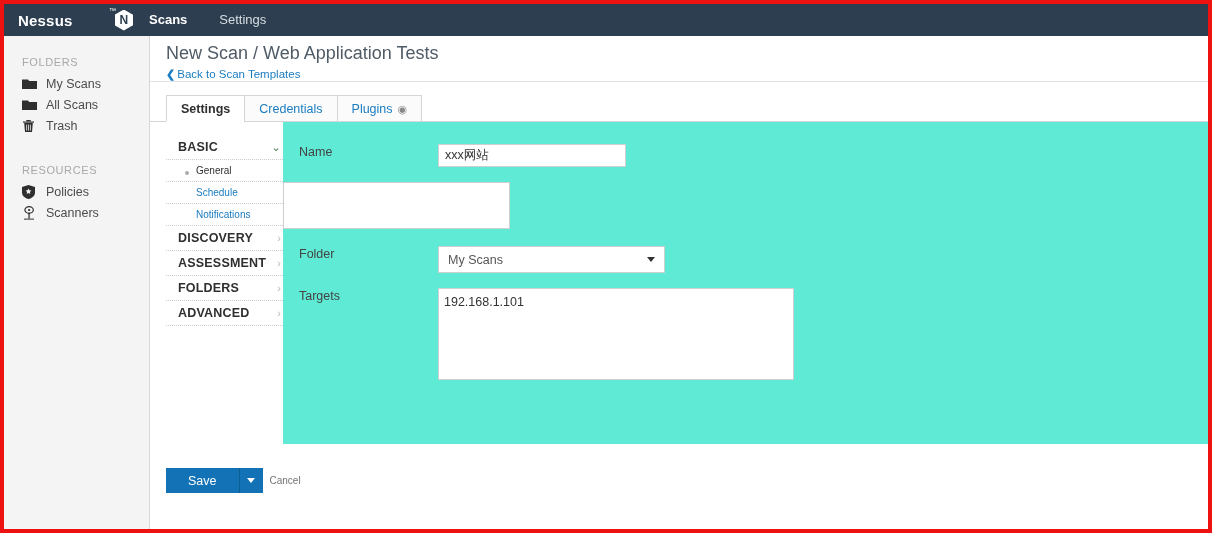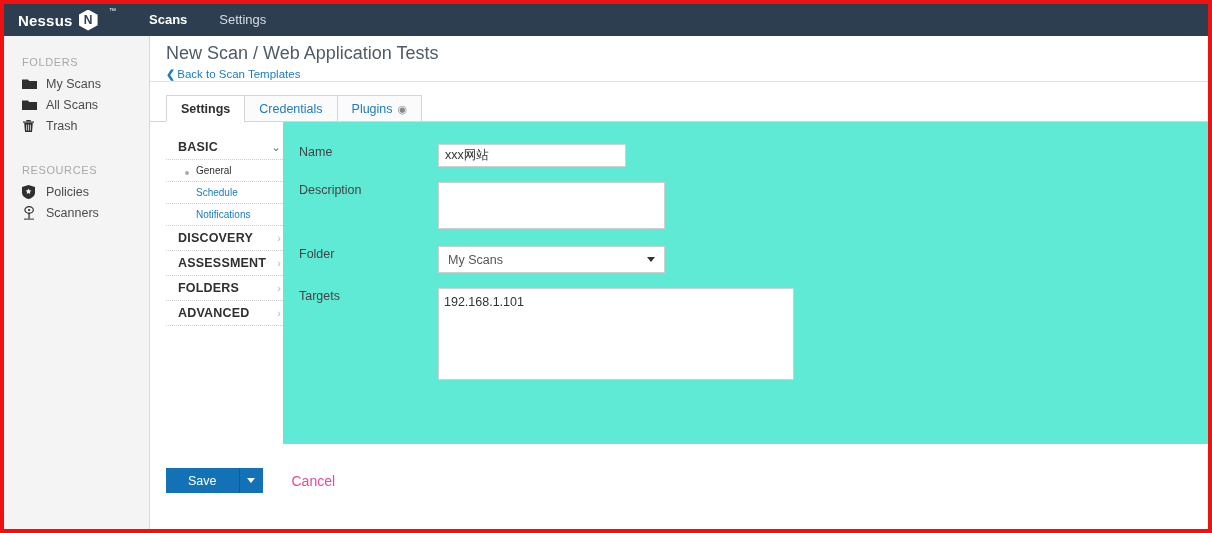--- a/index.html
+++ b/index.html
@@ -24,20 +24,21 @@
     width: 1204px; height: 32px;
     background: #2c3e50;
     display: flex; align-items: center;
   }
   #brand {
     width: 129px; height: 32px;
     display: flex; align-items: center;
     padding-left: 14px;
     color: #ffffff;
     position: relative;
+    gap: 36px;
   }
   #brand-text {
     font-size: 15px;
     font-weight: bold;
     letter-spacing: .2px;
     color: #ffffff;
   }
   #brand-hex {
     position: relative;
     margin-left: 6px;
@@ -299,23 +300,23 @@
     cursor: pointer;
     display: flex; align-items: center; justify-content: center;
   }
   #save-caret-btn .caret {
     width: 0; height: 0;
     border-left: 4.5px solid transparent;
     border-right: 4.5px solid transparent;
     border-top: 5px solid #ffffff;
   }
   #cancel-btn {
-    margin-left: 29px;
-    font-size: 14px;
-    color: #ec4899;
+    margin-left: 7px;
+    font-size: 10px;
+    color: #737373;
     cursor: pointer;
   }
 </style>
 </head>
 <body>
 
 <div id="frame">
 
   <div id="navbar">
     <div id="brand">
@@ -445,21 +446,20 @@
       </div>
 
       <div id="form-pane">
 
         <div class="form-row" style="margin-bottom:15px;">
           <div class="form-label">Name</div>
           <input class="txt" type="text" value="xxx网站" style="">
         </div>
 
         <div class="form-row" style="margin-bottom:17px;">
-          <div class="form-label">Description</div>
           <textarea class="desc" style=""></textarea>
         </div>
 
         <div class="form-row" style="margin-bottom:15px;">
           <div class="form-label">Folder</div>
           <div class="selectbox">
             <span>My Scans</span>
             <span class="caret"></span>
           </div>
         </div>

